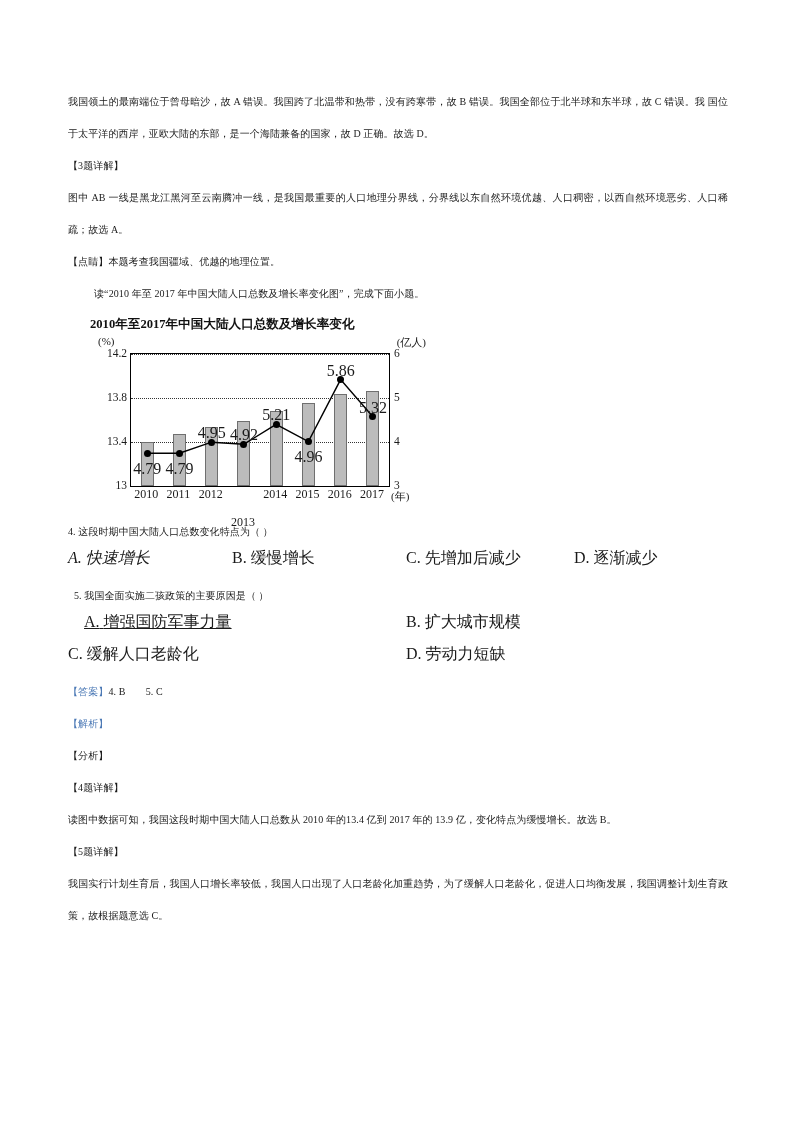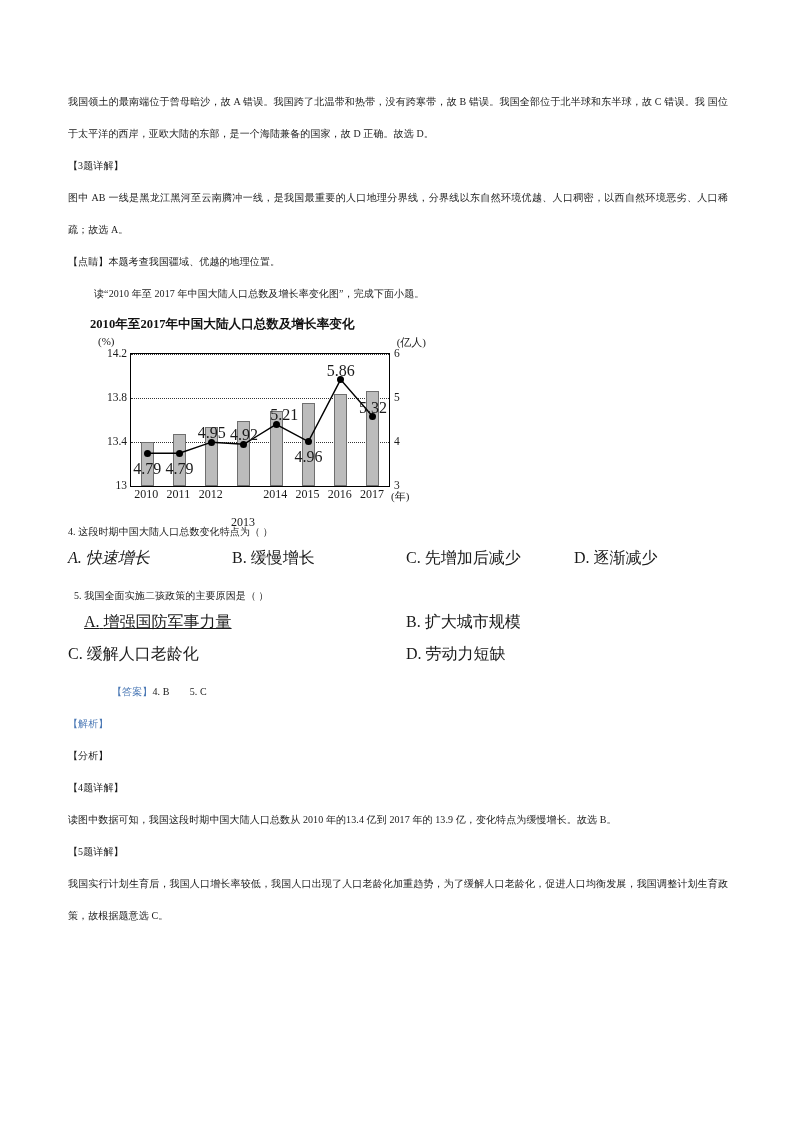--- a/index.html
+++ b/index.html
@@ -31,21 +31,21 @@
 
   p.para {
     margin: 0 0 0px 0;
     font-size: 10px;
     line-height: 32px;
     text-align: justify;
     text-justify: inter-ideograph;
     letter-spacing: 0.1px;
   }
   p.para.indent { text-indent: 26px; }
-  .blue { color: #4a78b5; margin-left: 44px; }
+  .blue { color: #4a78b5; }
 
   
   .chart-block {
     position: relative;
     width: 340px;
     height: 196px;
     margin: 6px 0 4px 18px;
   }
   .chart-title {
     font-size: 12.6px;
@@ -196,21 +196,21 @@
             <div class="bar" style="left: 235.375px; height: 95.48px;"></div>
             <div class="dot" style="left: 16.125px; top: 99.168px;"></div>
             <div class="dlabel" style="left: 16.125px; top: 107.168px;">4.79</div>
             <div class="dot" style="left: 48.375px; top: 99.168px;"></div>
             <div class="dlabel" style="left: 48.375px; top: 107.168px;">4.79</div>
             <div class="dot" style="left: 80.625px; top: 88.16px;"></div>
             <div class="dlabel" style="left: 80.625px; top: 71.16px;">4.95</div>
             <div class="dot" style="left: 112.875px; top: 90.224px;"></div>
             <div class="dlabel" style="left: 112.875px; top: 73.224px;">4.92</div>
             <div class="dot" style="left: 145.125px; top: 70.272px;"></div>
-            <div class="dlabel" style="left: 145.125px; top: 53.272px; margin-left: 8px;">5.21</div>
+            <div class="dlabel" style="left: 145.125px; top: 53.272px;">5.21</div>
             <div class="dot" style="left: 177.375px; top: 87.472px;"></div>
             <div class="dlabel" style="left: 177.375px; top: 95.472px;">4.96</div>
             <div class="dot" style="left: 209.625px; top: 25.552px;"></div>
             <div class="dlabel" style="left: 209.625px; top: 8.552px;">5.86</div>
             <div class="dot" style="left: 241.875px; top: 62.704px;"></div>
             <div class="dlabel" style="left: 241.875px; top: 45.704px;">5.32</div>
           </div>
 
         <div class="xlabels" id="xlabels">
             <div class="xlabel" style="left: 16.125px;">2010</div>

